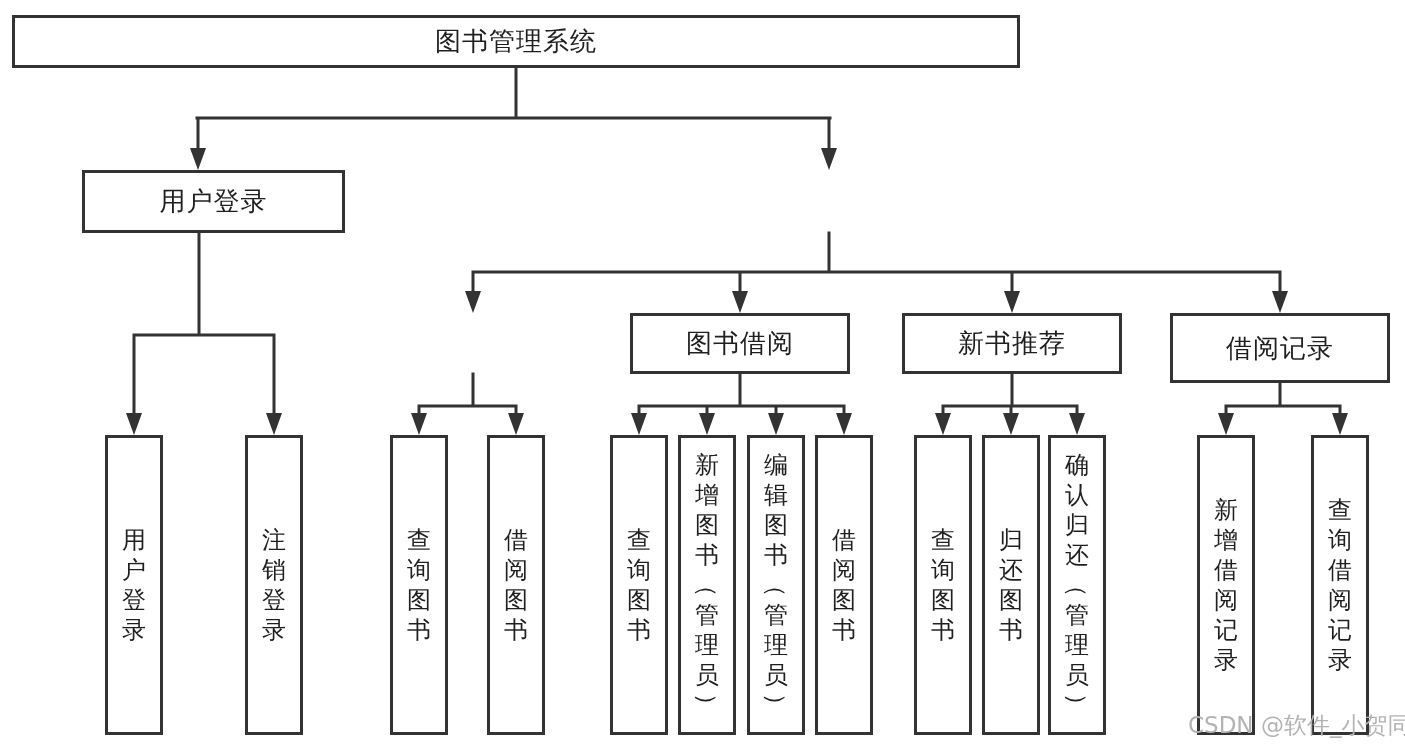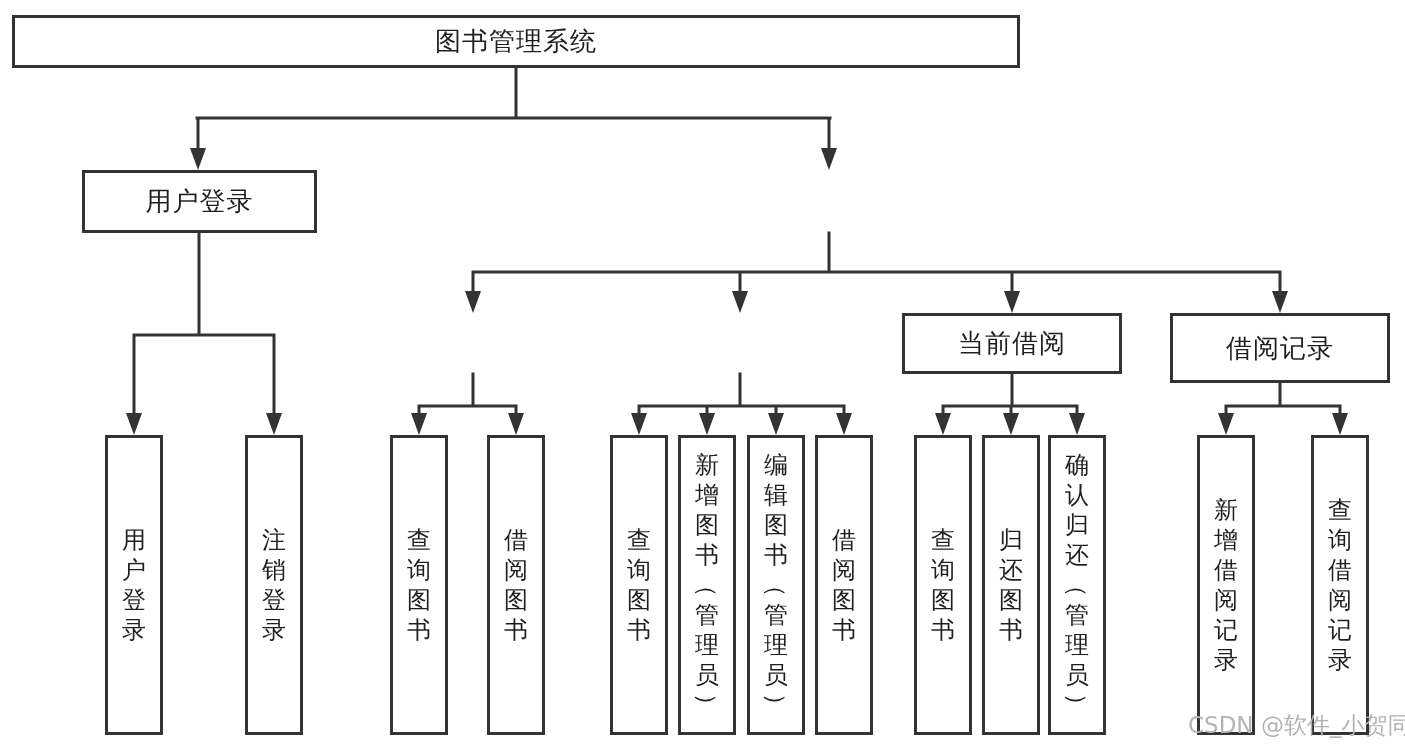--- a/index.html
+++ b/index.html
@@ -54,23 +54,24 @@
       <polygon points="935,413 951,413 943,435"></polygon>
       <polygon points="1003,413 1019,413 1011,435"></polygon>
       <polygon points="1069,413 1085,413 1077,435"></polygon>
       <polygon points="1218,413 1234,413 1226,435"></polygon>
       <polygon points="1332,413 1348,413 1340,435"></polygon>
     </g>
   </svg>
 
   <div class="box hbox" style="left:12px;top:15px;width:1008px;height:53px">图书管理系统</div>
 
-  <div class="box hbox" style="left:82px;top:170px;width:235px;height:63px">用户登录</div>
+  <div class="box hbox" style="left:82px;top:170px;width:263px;height:63px">用户登录</div>
 
-  <div class="box hbox" style="left:902px;top:313px;width:220px;height:61px">当前借阅</div>
+  <div class="box hbox" style="left:630px;top:313px;width:220px;height:61px">图书借阅</div>
+  <div class="box hbox" style="left:902px;top:313px;width:220px;height:61px">新书推荐</div>
   <div class="box hbox" style="left:1170px;top:313px;width:220px;height:70px">借阅记录</div>
 
   <div class="box vbox" style="left:105px;top:435px;width:58px;height:300px">
       <div>用</div>
       <div>户</div>
       <div>登</div>
       <div>录</div>
     </div>
   <div class="box vbox" style="left:245px;top:435px;width:58px;height:300px">
       <div>注</div>

